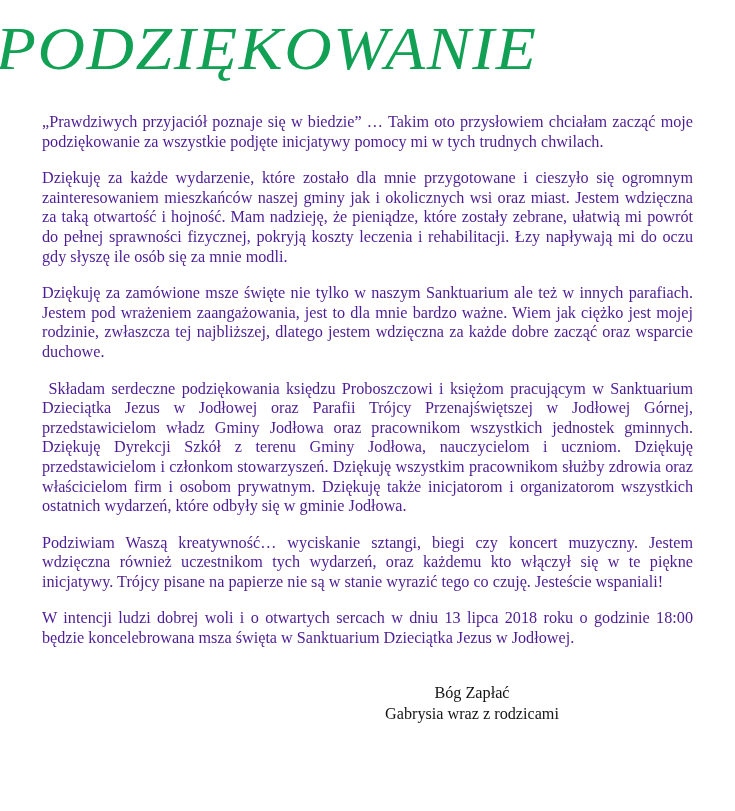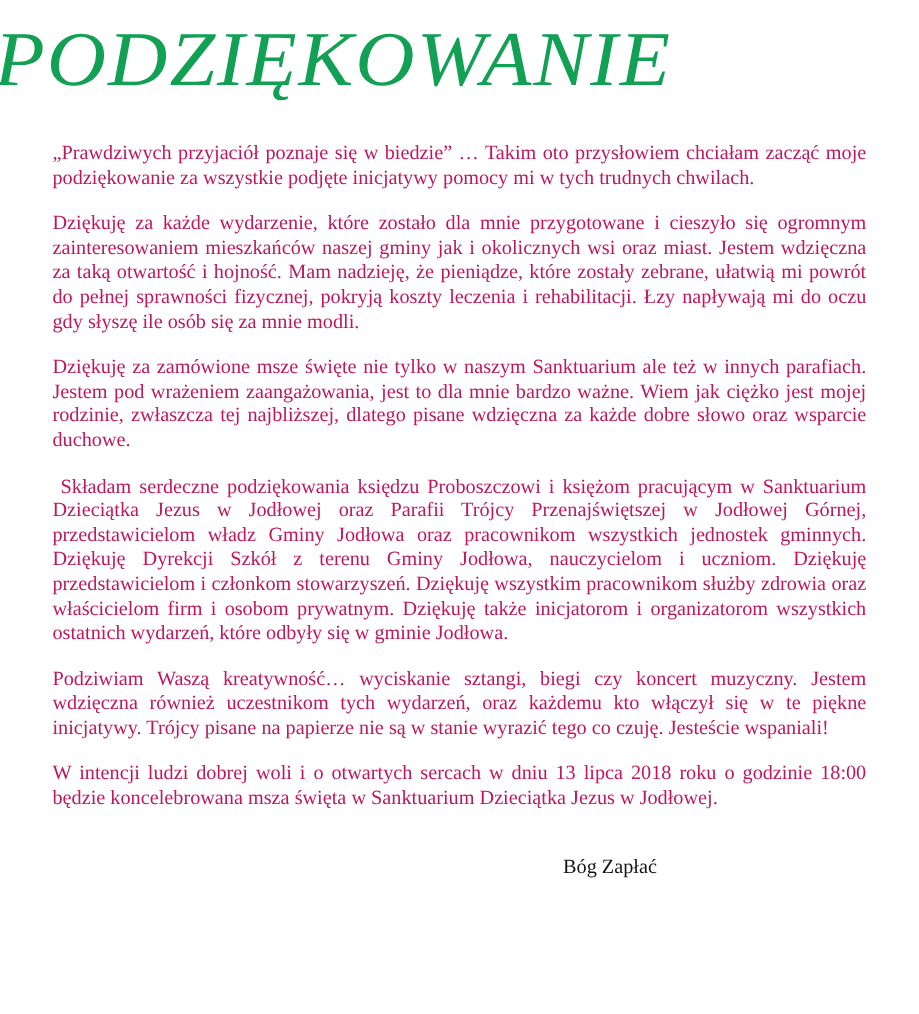--- a/index.html
+++ b/index.html
@@ -52,31 +52,31 @@
     top: 113px;
     width: 651px;
   }
 
   .para {
     text-align: justify;
     text-justify: inter-word;
     font-size: 16.2px;
     line-height: 19.6px;
     margin: 0 0 17px 0;
-    color: #be185d;
+    color: #4c1d95;
     hyphens: none;
   }
   .para:last-child { margin-bottom: 12px; }
 
   .para .lead-space { white-space: pre; }
 
   
   .signature {
     position: absolute;
-    left: 308px;
+    left: 292px;
     top: 683px;
     width: 360px;
     text-align: center;
   }
   .sig-line {
     font-size: 16.2px;
     line-height: 21px;
     color: #141414;
   }
 </style>
@@ -93,34 +93,35 @@
 
     <p class="para">
       <span class="lead-space"></span><span>„Prawdziwych przyjaciół poznaje się w biedzie” … Takim oto przysłowiem chciałam zacząć moje podziękowanie za wszystkie podjęte inicjatywy pomocy mi w tych trudnych chwilach.</span>
     </p>
 
     <p class="para">
       <span class="lead-space"></span><span>Dziękuję za każde wydarzenie, które zostało dla mnie przygotowane i cieszyło się ogromnym zainteresowaniem mieszkańców naszej gminy jak i okolicznych wsi oraz miast. Jestem wdzięczna za taką otwartość i hojność. Mam nadzieję, że pieniądze, które zostały zebrane, ułatwią mi powrót do pełnej sprawności fizycznej, pokryją koszty leczenia i rehabilitacji. Łzy napływają mi do oczu gdy słyszę ile osób się za mnie modli.</span>
     </p>
 
     <p class="para">
-      <span class="lead-space"></span><span>Dziękuję za zamówione msze święte nie tylko w naszym Sanktuarium ale też w innych parafiach. Jestem pod wrażeniem zaangażowania, jest to dla mnie bardzo ważne. Wiem jak ciężko jest mojej rodzinie, zwłaszcza tej najbliższej, dlatego pisane wdzięczna za każde dobre słowo oraz wsparcie duchowe.</span>
+      <span class="lead-space"></span><span>Dziękuję za zamówione msze święte nie tylko w naszym Sanktuarium ale też w innych parafiach. Jestem pod wrażeniem zaangażowania, jest to dla mnie bardzo ważne. Wiem jak ciężko jest mojej rodzinie, zwłaszcza tej najbliższej, dlatego jestem wdzięczna za każde dobre zacząć oraz wsparcie duchowe.</span>
     </p>
 
     <p class="para">
       <span class="lead-space"> </span><span>Składam serdeczne podziękowania księdzu Proboszczowi i księżom pracującym w Sanktuarium Dzieciątka Jezus w Jodłowej oraz Parafii Trójcy Przenajświętszej w Jodłowej Górnej, przedstawicielom władz Gminy Jodłowa oraz pracownikom wszystkich jednostek gminnych. Dziękuję Dyrekcji Szkół z terenu Gminy Jodłowa, nauczycielom i uczniom. Dziękuję przedstawicielom i członkom stowarzyszeń. Dziękuję wszystkim pracownikom służby zdrowia oraz właścicielom firm i osobom prywatnym. Dziękuję także inicjatorom i organizatorom wszystkich ostatnich wydarzeń, które odbyły się w gminie Jodłowa.</span>
     </p>
 
     <p class="para">
       <span class="lead-space"></span><span>Podziwiam Waszą kreatywność… wyciskanie sztangi, biegi czy koncert muzyczny. Jestem wdzięczna również uczestnikom tych wydarzeń, oraz każdemu kto włączył się w te piękne inicjatywy. Trójcy pisane na papierze nie są w stanie wyrazić tego co czuję. Jesteście wspaniali!</span>
     </p>
 
     <p class="para">
       <span class="lead-space"></span><span>W intencji ludzi dobrej woli i o otwartych sercach w dniu 13 lipca 2018 roku o godzinie 18:00 będzie koncelebrowana msza święta w Sanktuarium Dzieciątka Jezus w Jodłowej.</span>
     </p>
 
   </div>
 
   <div class="signature">
     <div class="sig-line">Bóg Zapłać</div>
+    <div class="sig-line">Gabrysia wraz z rodzicami</div>
   </div>
 
 </div>
 
 </body></html>

